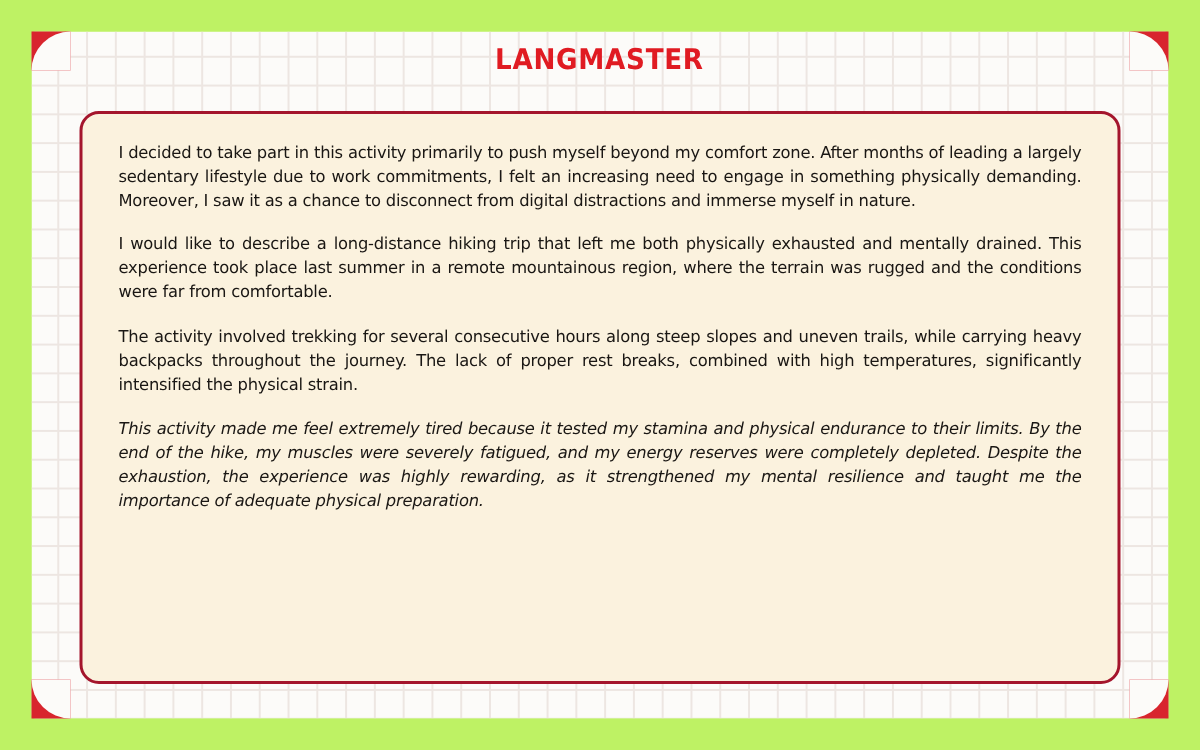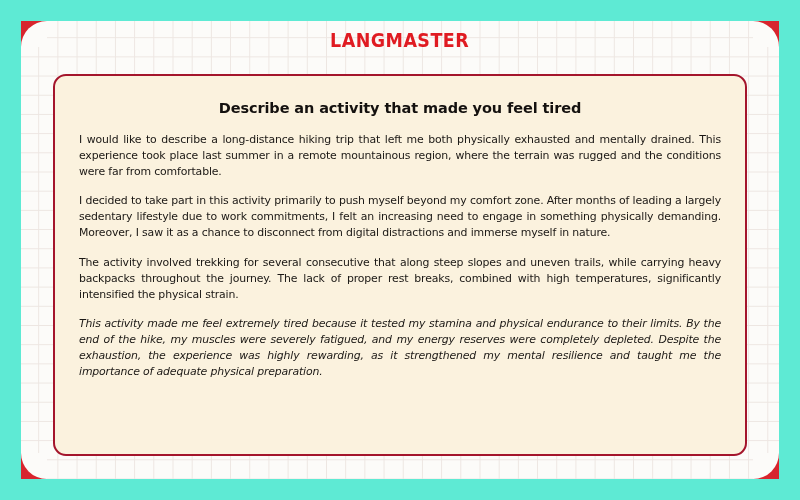--- a/index.html
+++ b/index.html
@@ -13,21 +13,21 @@
     overflow: hidden;
     font-family: "Liberation Sans", sans-serif;
     background: #D8252E;
   }
 
   
   .frame {
     position: relative;
     width: 800px;
     height: 500px;
-    background: #5eead4;
+    background: #bef264;
     box-sizing: border-box;
   }
 
   
   .paper {
     position: absolute;
     left: 21px;
     top: 21px;
     right: 21px;
     bottom: 21px;
@@ -136,23 +136,22 @@
   <div class="corner tl"></div>
   <div class="corner tr"></div>
   <div class="corner bl"></div>
   <div class="corner br"></div>
 
   <div class="brand">
     <span class="brand-text">LANGMASTER</span>
   </div>
 
   <div class="card">
-    <div class="card-title">Describe an activity that made you feel tired</div>
 
     <div class="body-copy">
+      <p>I decided to take part in this activity primarily to push myself beyond my comfort zone. After months of leading a largely sedentary lifestyle due to work commitments, I felt an increasing need to engage in something physically demanding. Moreover, I saw it as a chance to disconnect from digital distractions and immerse myself in nature.</p>
       <p>I would like to describe a long-distance hiking trip that left me both physically exhausted and mentally drained. This experience took place last summer in a remote mountainous region, where the terrain was rugged and the conditions were far from comfortable.</p>
-      <p>I decided to take part in this activity primarily to push myself beyond my comfort zone. After months of leading a largely sedentary lifestyle due to work commitments, I felt an increasing need to engage in something physically demanding. Moreover, I saw it as a chance to disconnect from digital distractions and immerse myself in nature.</p>
-      <p>The activity involved trekking for several consecutive that along steep slopes and uneven trails, while carrying heavy backpacks throughout the journey. The lack of proper rest breaks, combined with high temperatures, significantly intensified the physical strain.</p>
+      <p>The activity involved trekking for several consecutive hours along steep slopes and uneven trails, while carrying heavy backpacks throughout the journey. The lack of proper rest breaks, combined with high temperatures, significantly intensified the physical strain.</p>
       <p>This activity made me feel extremely tired because it tested my stamina and physical endurance to their limits. By the end of the hike, my muscles were severely fatigued, and my energy reserves were completely depleted. Despite the exhaustion, the experience was highly rewarding, as it strengthened my mental resilience and taught me the importance of adequate physical preparation.</p>
     </div>
   </div>
 
 </div>
 
 </body></html>

